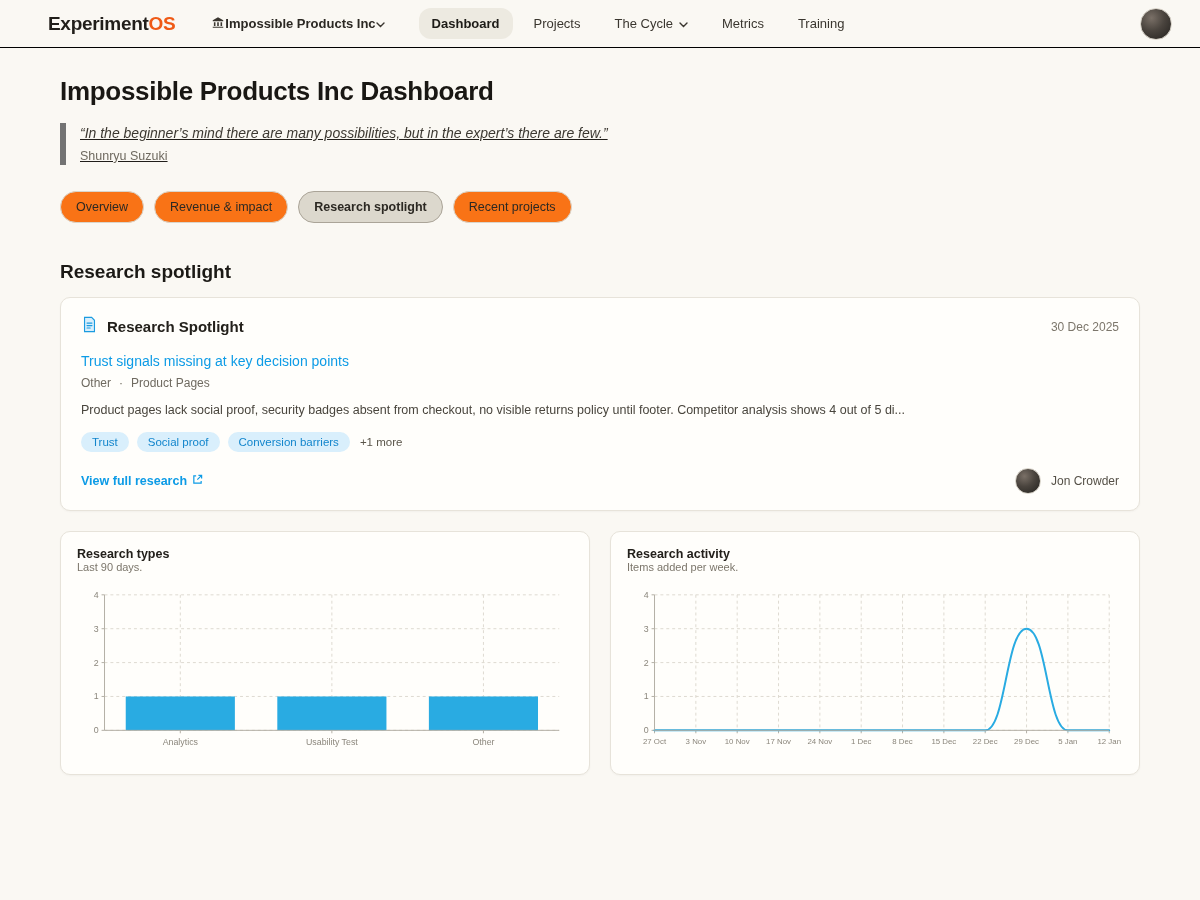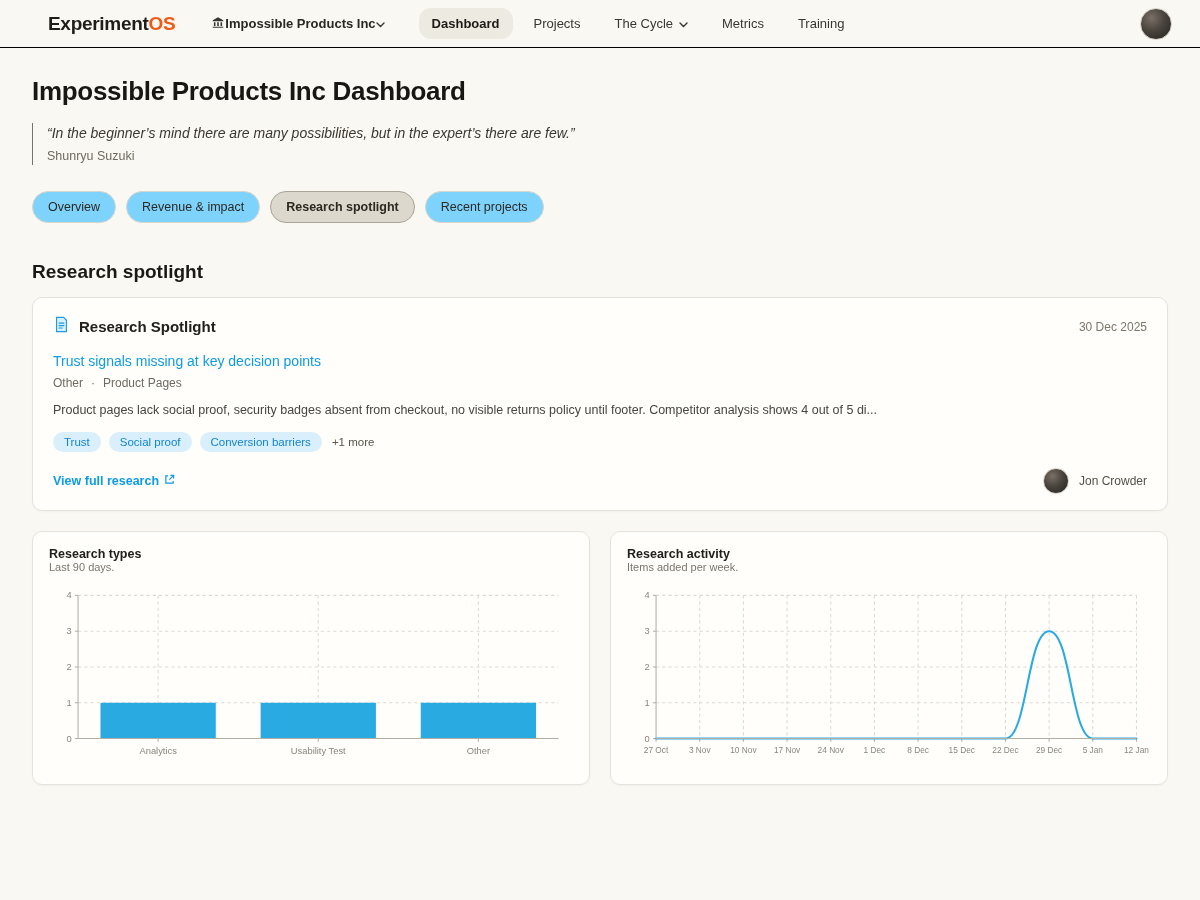--- a/index.html
+++ b/index.html
@@ -36,29 +36,29 @@
     font-family:inherit;font-size:13px;color:#3a362f;cursor:pointer;
     padding:8px 13px;border-radius:12px;
   }
   .nav-item.active{background:#edeae1;font-weight:bold;color:#1d1b17;}
   .avatar{
     width:32px;height:32px;border-radius:50%;
     background:radial-gradient(circle at 35% 30%,#7a7067 0%,#4a443e 45%,#22201d 100%);
     border:1px solid #d8d3c9;cursor:pointer;flex:none;
   }
   
-  .content{padding:0 32px;}
+  .content{padding:0 60px;}
   .page-title{font-size:26px;font-weight:bold;letter-spacing:-0.3px;margin-top:28px;color:#191713;}
-  .quote{border-left:1px solid #737373;padding:2px 0 2px 14px;margin-top:16px;}
+  .quote{border-left:6px solid #737373;padding:2px 0 2px 14px;margin-top:16px;text-decoration:underline;}
   .quote-text{font-size:14px;font-style:italic;color:#3c3831;}
   .quote-author{font-size:12.5px;color:#6f6a60;margin-top:8px;}
   .filter-row{display:flex;gap:10px;margin-top:26px;}
   .pill{
     font-family:inherit;font-size:12.5px;color:#2c2923;cursor:pointer;
-    background:#7dd3fc;border:1px solid #d9d5cb;border-radius:999px;
+    background:#f97316;border:1px solid #d9d5cb;border-radius:999px;
     padding:8px 15px;
   }
   .pill.active{background:#dcd8cd;border-color:#aaa498;font-weight:bold;}
   .section-title{font-size:19px;font-weight:bold;margin-top:38px;color:#1b1915;}
   .section-sub{font-size:12px;color:#7c766b;margin-top:5px;}
   
   .card{
     background:#fffefb;border:1px solid #e7e3da;border-radius:10px;
     box-shadow:0 1px 2px rgba(60,55,45,.04);
   }

